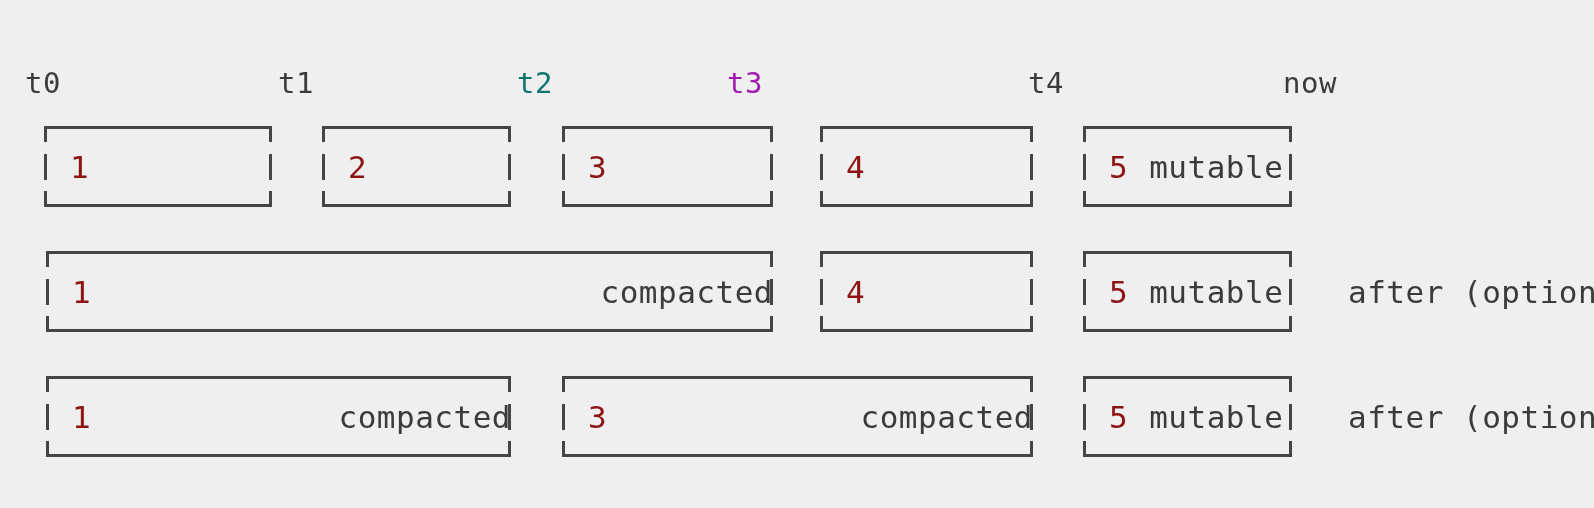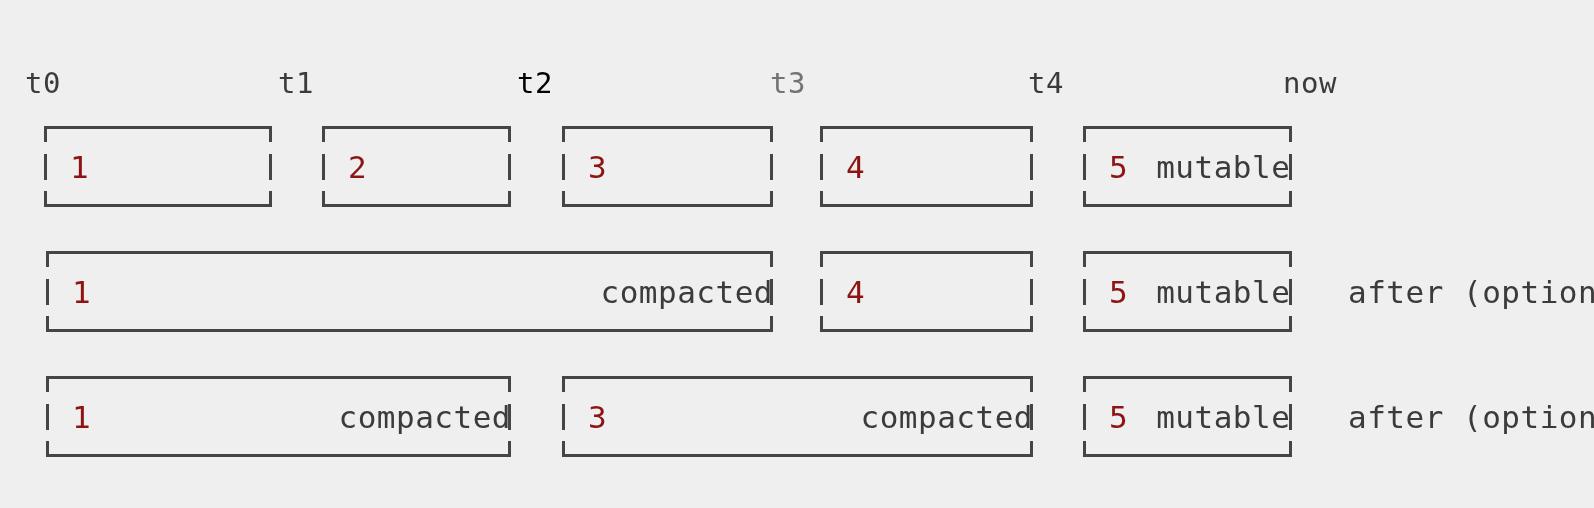--- a/index.html
+++ b/index.html
@@ -72,36 +72,36 @@
     box-sizing: border-box;
     font-size: 31px;
     letter-spacing: 0.5px;
     white-space: pre;
   }
   .seg-number {
     position: relative;
     z-index: 2;
   }
   .seg-text-inline {
-    margin-left: 28px;
+    margin-left: 21px;
   }
   .seg-text-centered {
     position: absolute;
     left: 0; right: 0;
     text-align: right;
   }
 </style>
 </head>
 <body style="background: rgb(239, 239, 239);">
 
 <div id="canvas" style="background: rgb(239, 239, 239);">
     <div class="timeline-label" style="left: 25px; color: rgb(59, 59, 59);">t0</div>
     <div class="timeline-label" style="left: 278px; color: rgb(59, 59, 59);">t1</div>
-    <div class="timeline-label" style="left: 517px; color: #000000;">t2</div>
-    <div class="timeline-label" style="left: 770px; color: #737373;">t3</div>
+    <div class="timeline-label" style="left: 517px; color: #0f766e;">t2</div>
+    <div class="timeline-label" style="left: 727px; color: #a21caf;">t3</div>
     <div class="timeline-label" style="left: 1028px; color: rgb(59, 59, 59);">t4</div>
     <div class="timeline-label" style="left: 1283px; color: rgb(59, 59, 59);">now</div>
     <div class="seg-box" style="left: 44px; top: 126px; width: 228px;">
       <div class="edge-top" style="border-color: rgb(69, 69, 69);"></div>
       <div class="edge-bottom" style="border-color: rgb(69, 69, 69);"></div>
       <div class="pipe pipe-left" style="background: rgb(69, 69, 69);"></div>
       <div class="pipe pipe-right" style="background: rgb(69, 69, 69);"></div>
       <div class="box-content" style="color: rgb(59, 59, 59);"><span class="seg-number" style="color: rgb(142, 19, 19);">1</span></div>
     </div>
     <div class="seg-box" style="left: 322px; top: 126px; width: 189px;">

